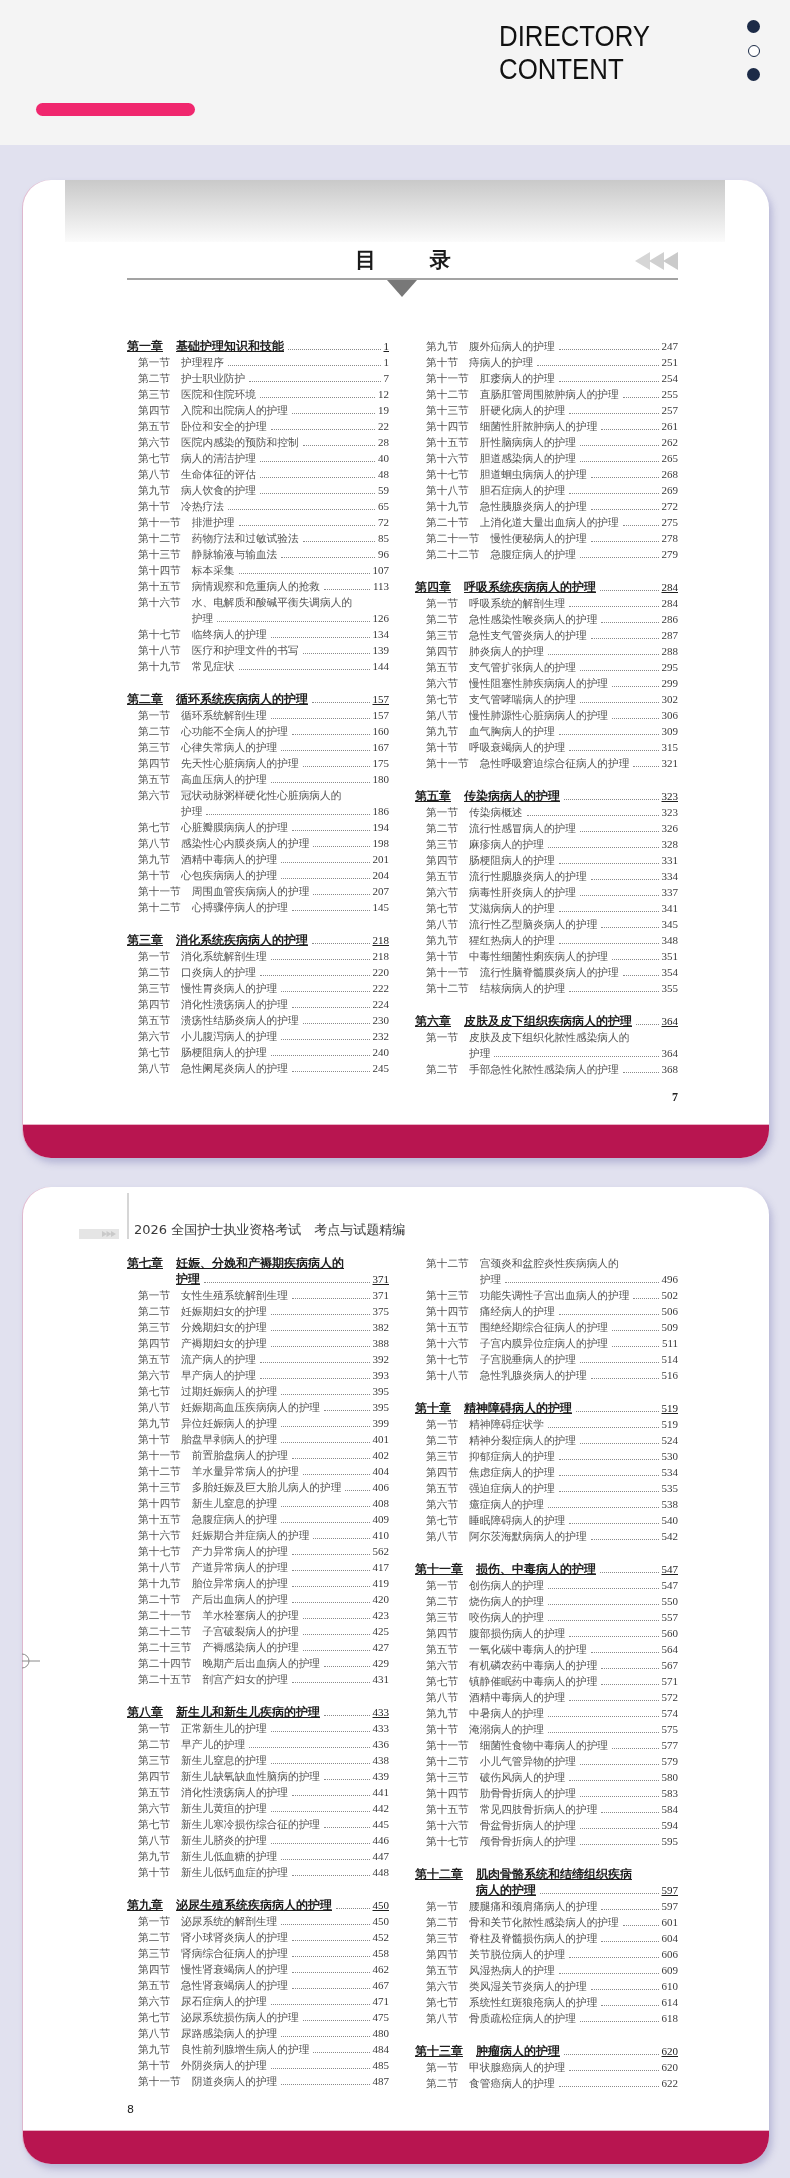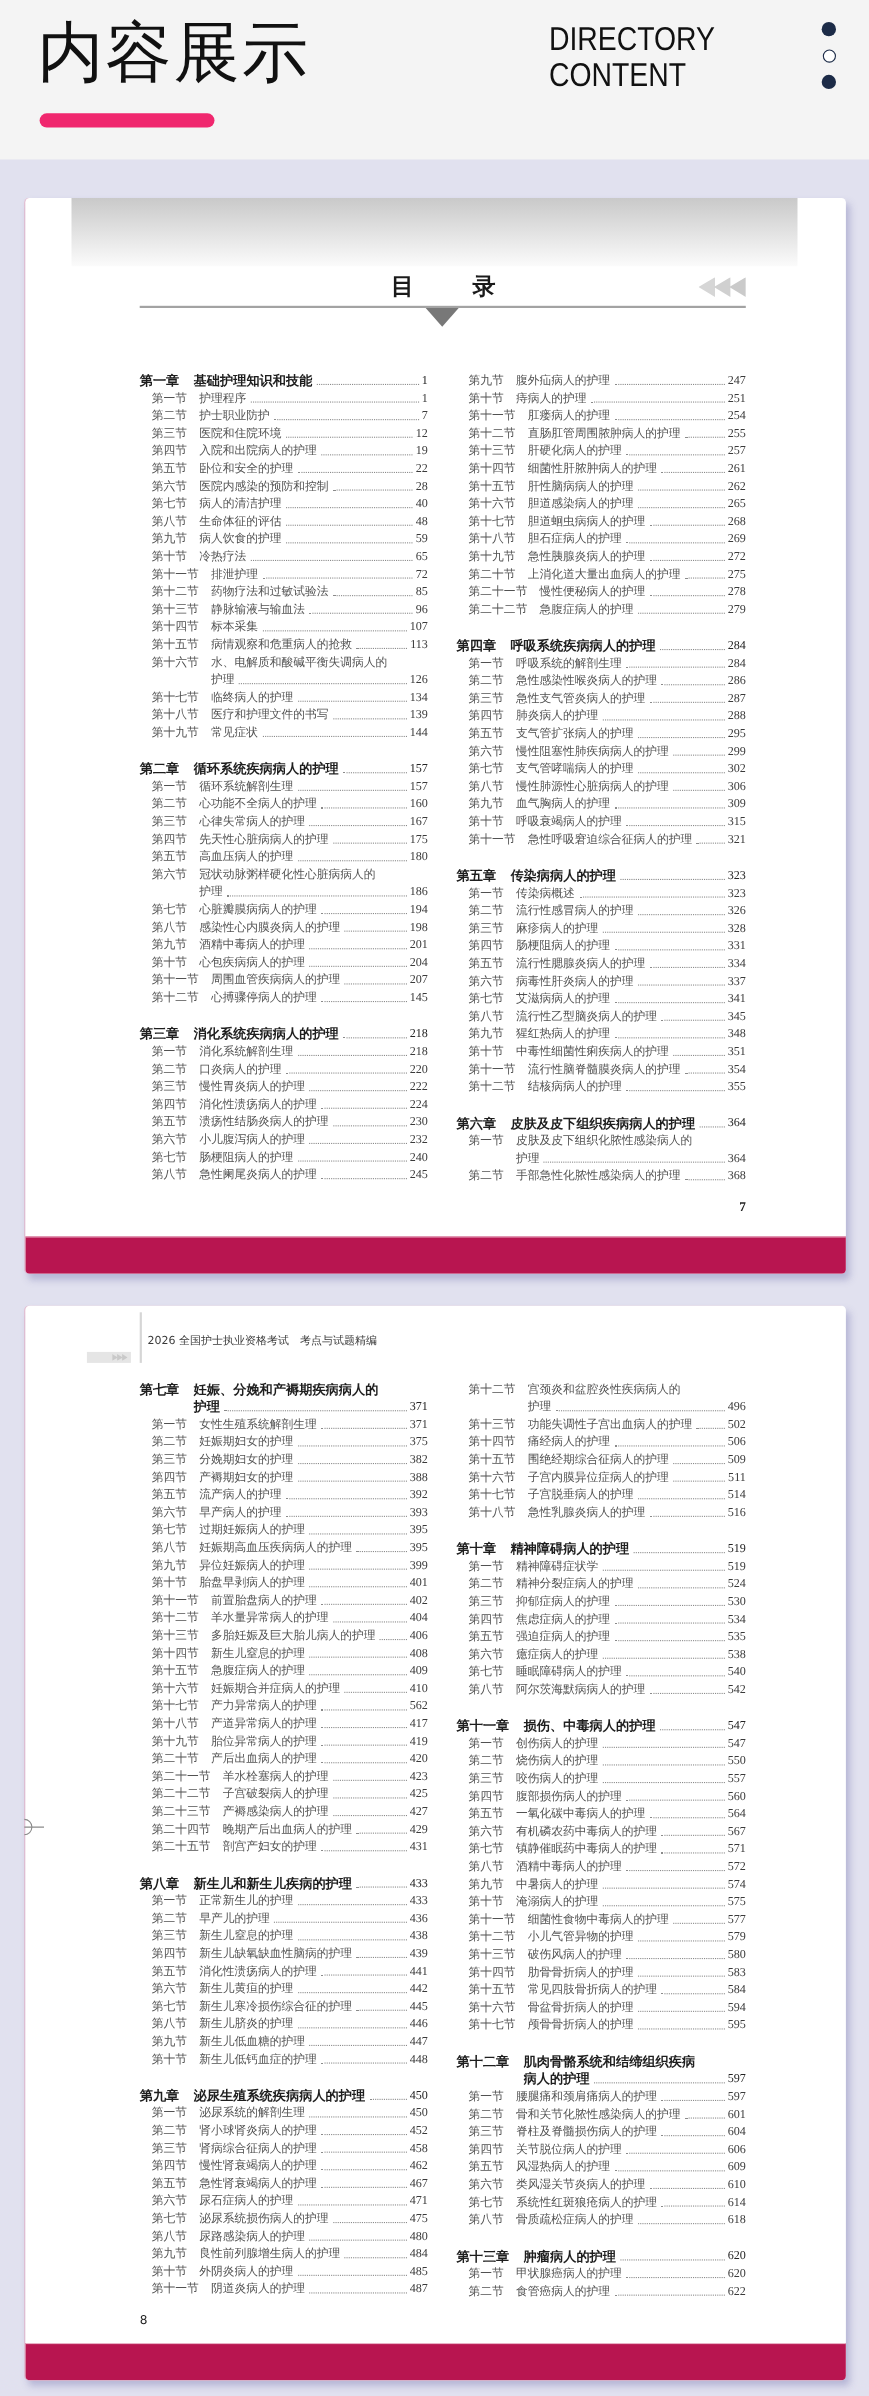--- a/index.html
+++ b/index.html
@@ -5,57 +5,56 @@
   html,body{margin:0;padding:0;}
   body{width:790px;height:2178px;position:relative;overflow:hidden;background:var(--page-bg,#e1e1ef);font-family:"Liberation Sans",sans-serif;}
   .top-header{position:absolute;left:0;top:0;width:790px;height:145px;background:var(--header-bg,#f4f4f4);}
   .title-cn{position:absolute;left:34px;top:12px;font-family:"DejaVu Sans",sans-serif;font-size:60px;line-height:72px;color:#111;letter-spacing:2px;white-space:nowrap;}
   .accent-bar{position:absolute;left:36px;top:103px;width:159px;height:13px;border-radius:7px;background:var(--accent-pink,#f0276e);}
   .title-en{position:absolute;left:499px;top:19px;font-family:"Liberation Sans",sans-serif;font-size:30px;line-height:33px;color:#111;transform:scaleX(0.86);transform-origin:left top;white-space:nowrap;}
   .dot{position:absolute;left:747px;width:13px;height:13px;border-radius:50%;box-sizing:border-box;}
   .dot.filled{background:var(--dot-navy,#1c2b47);}
   .dot.outline{border:1.5px solid var(--dot-navy,#1c2b47);background:#fff;width:12px;height:12px;left:748px;}
 
-  .card{position:absolute;left:23px;width:746px;background:#fff;border-radius:4px;overflow:hidden;
+  .card{position:absolute;left:23px;width:746px;background:#fff;border-radius:28px;overflow:hidden;
         box-shadow:3px 5px 7px rgba(130,130,185,.45),-1px 0 0 #e6bcd0;}
   .band{position:absolute;left:0;bottom:0;width:100%;height:33px;background:var(--band-crimson,#b81550);border-top:1px solid #e9b0c5;}
   .grad-band{position:absolute;left:42px;top:0;width:660px;height:62px;background:linear-gradient(180deg,#c9c9c9 0%,#e2e2e2 50%,#fbfbfb 100%);}
   .toc-heading{position:absolute;left:280px;top:70px;width:200px;text-align:center;font-family:"DejaVu Sans",sans-serif;font-weight:bold;font-size:21px;line-height:21px;color:#1a1a1a;word-spacing:46px;white-space:nowrap;}
   .heading-rule{position:absolute;left:104px;top:98px;width:551px;height:2px;background:#a3a3a3;}
   .heading-pointer{position:absolute;left:364px;top:100px;width:0;height:0;border-left:15px solid transparent;border-right:15px solid transparent;border-top:17px solid #787878;}
   .heading-arrows{position:absolute;left:612px;top:72px;width:43px;height:18px;}
 
   .run-rule{position:absolute;left:104px;top:6px;width:2px;height:46px;background:#d6d6d6;}
   .run-tab{position:absolute;left:56px;top:42px;width:40px;height:10px;background:#e5e5e5;}
   .run-tab svg{position:absolute;right:3px;top:2px;}
-  .running-header{position:absolute;left:111px;top:26px;font-family:"DejaVu Sans",sans-serif;font-size:10px;line-height:14px;color:#3a3a3a;white-space:nowrap;}
+  .running-header{position:absolute;left:111px;top:36px;font-family:"DejaVu Sans",sans-serif;font-size:13px;line-height:14px;color:#3a3a3a;white-space:nowrap;}
 
   .toc-col{position:absolute;}
   .toc-entry.chapter:not(:first-child){margin-top:17px;}
   .toc-row{display:flex;align-items:center;height:16px;line-height:16px;white-space:nowrap;}
   .section .toc-row{padding-left:11px;font-family:"Liberation Serif",serif;font-size:10.7px;color:#525252;}
-  .chapter .toc-row{font-family:"DejaVu Sans",sans-serif;font-size:12px;font-weight:bold;color:#1e1e1e;}
+  .chapter .toc-row{font-family:"DejaVu Sans",sans-serif;font-size:12px;font-weight:bold;color:#1e1e1e;text-decoration:underline;}
   .lbl{flex:none;margin-right:11px;}
   .chapter .lbl{margin-right:13px;}
   .spacer{flex:none;display:inline-block;}
   .ttl{flex:0 1 auto;overflow:hidden;}
   .dots{flex:1 1 6px;min-width:6px;height:0;border-bottom:1px dotted #8a8a8a;margin:0 3px 0 4px;position:relative;top:3px;}
   .pg{flex:none;font-family:"Liberation Serif",serif;font-size:11px;font-weight:normal;color:#3a3a3a;}
   .chapter .pg{color:#222;}
 
   .folio{position:absolute;line-height:16px;}
   .folio.right{right:91px;top:909px;font-family:"Liberation Serif",serif;font-weight:bold;font-size:12px;color:#222;}
   .folio.left{left:104px;top:915px;font-family:"DejaVu Sans",sans-serif;font-size:11px;color:#222;}
   .reg-mark{position:absolute;left:22px;top:1652px;width:20px;height:18px;}
 </style>
 </head>
 <body>
 
 <header class="top-header">
-  <div class="title-cn">内容展示</div>
   <div class="accent-bar"></div>
   <div class="title-en">
     <div>DIRECTORY</div>
     <div>CONTENT</div>
   </div>
   <div class="dot filled" style="top:20px"></div>
   <div class="dot outline" style="top:45px"></div>
   <div class="dot filled" style="top:68px"></div>
 </header>
 

